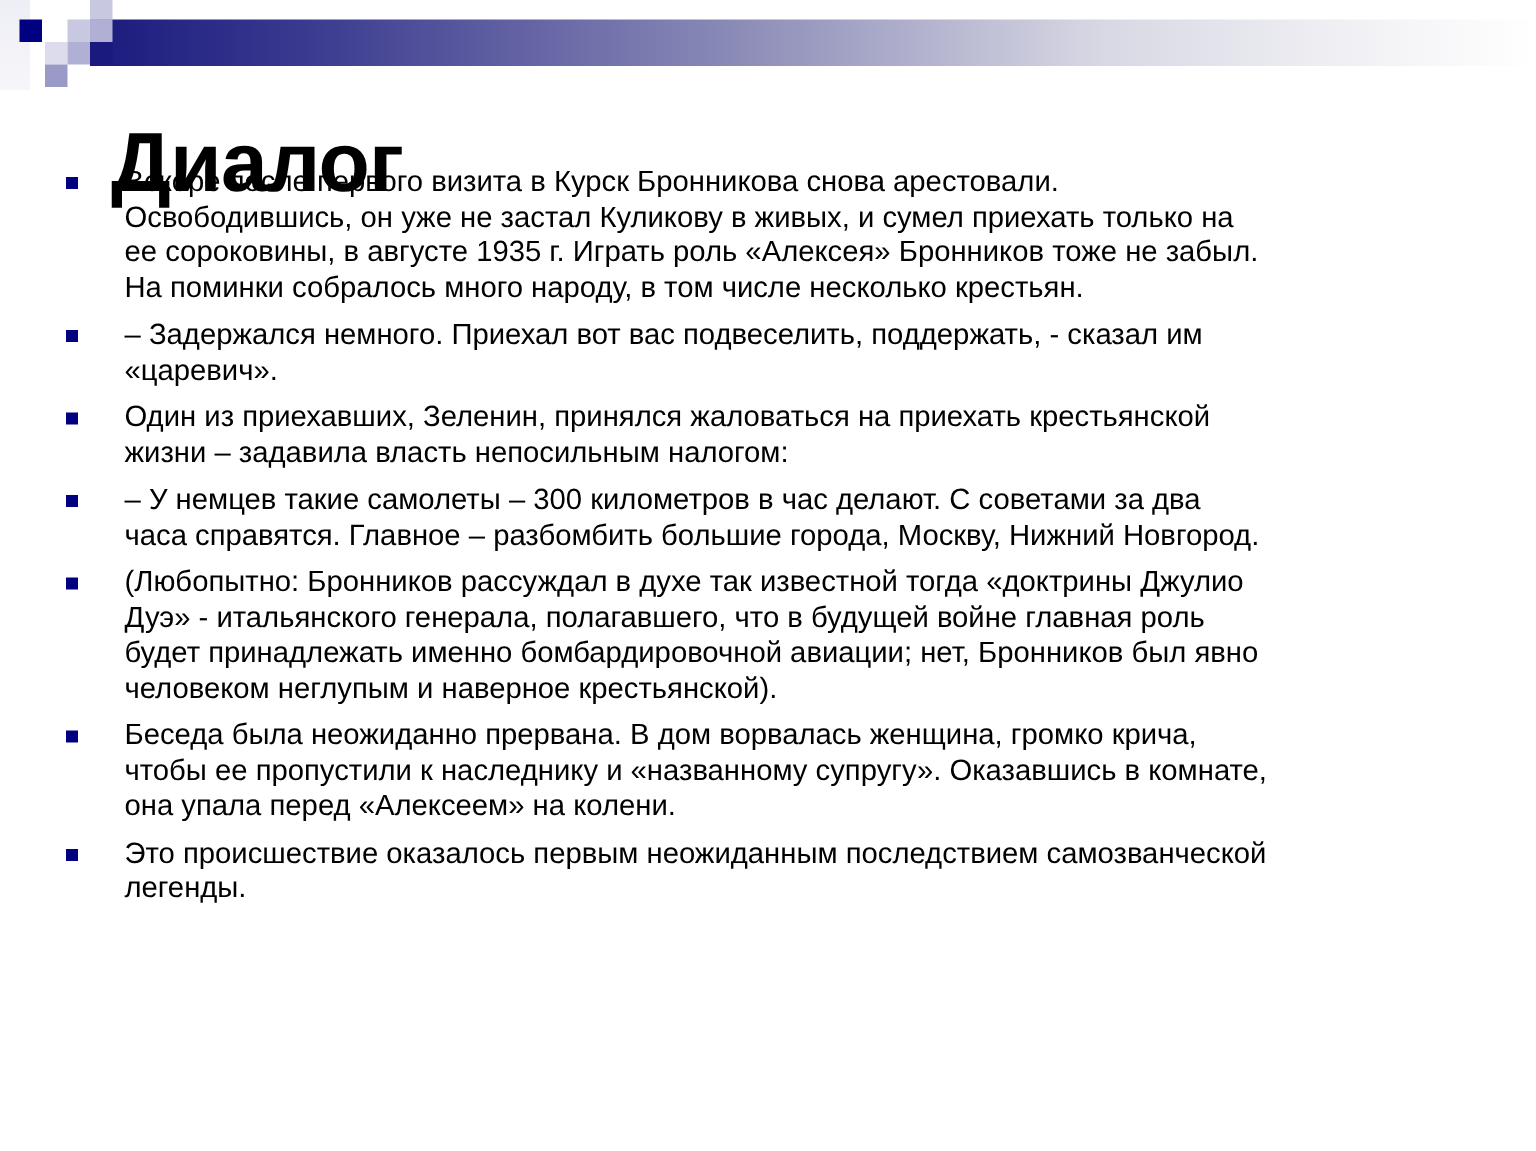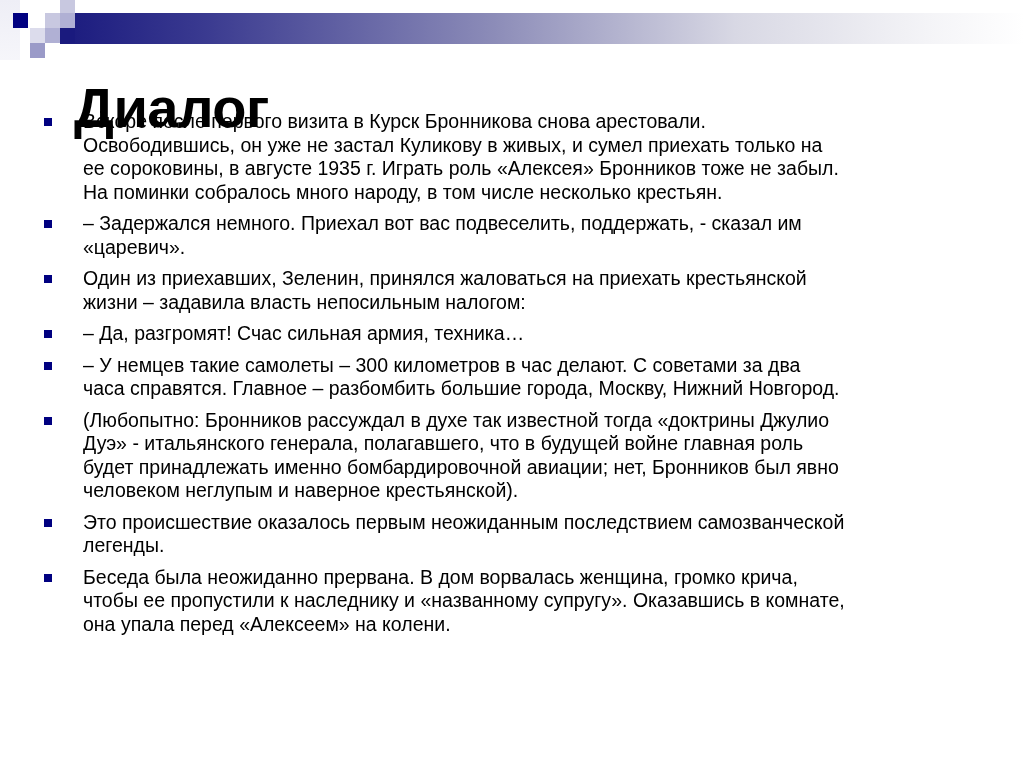--- a/index.html
+++ b/index.html
@@ -113,39 +113,35 @@
       <span class="text">– Задержался немного. Приехал вот вас подвеселить, поддержать, - сказал им
 «царевич».</span>
     </li>
     <li>
       <span class="bullet"></span>
       <span class="text">Один из приехавших, Зеленин, принялся жаловаться на приехать крестьянской
 жизни – задавила власть непосильным налогом:</span>
     </li>
     <li>
       <span class="bullet"></span>
-      <span class="text">– Да, разгромят! Счас сильная армия, техника…</span>
-    </li>
-    <li>
-      <span class="bullet"></span>
       <span class="text">– У немцев такие самолеты – 300 километров в час делают. С советами за два
 часа справятся. Главное – разбомбить большие города, Москву, Нижний Новгород.</span>
     </li>
     <li>
       <span class="bullet"></span>
       <span class="text">(Любопытно: Бронников рассуждал в духе так известной тогда «доктрины Джулио
 Дуэ» - итальянского генерала, полагавшего, что в будущей войне главная роль
 будет принадлежать именно бомбардировочной авиации; нет, Бронников был явно
 человеком неглупым и наверное крестьянской).</span>
     </li>
     <li>
       <span class="bullet"></span>
-      <span class="text">Это происшествие оказалось первым неожиданным последствием самозванческой
-легенды.</span>
+      <span class="text">Беседа была неожиданно прервана. В дом ворвалась женщина, громко крича,
+чтобы ее пропустили к наследнику и «названному супругу». Оказавшись в комнате,
+она упала перед «Алексеем» на колени.</span>
     </li>
     <li>
       <span class="bullet"></span>
-      <span class="text">Беседа была неожиданно прервана. В дом ворвалась женщина, громко крича,
-чтобы ее пропустили к наследнику и «названному супругу». Оказавшись в комнате,
-она упала перед «Алексеем» на колени.</span>
+      <span class="text">Это происшествие оказалось первым неожиданным последствием самозванческой
+легенды.</span>
     </li>
   </ul>
 </div>
 
 </body></html>

